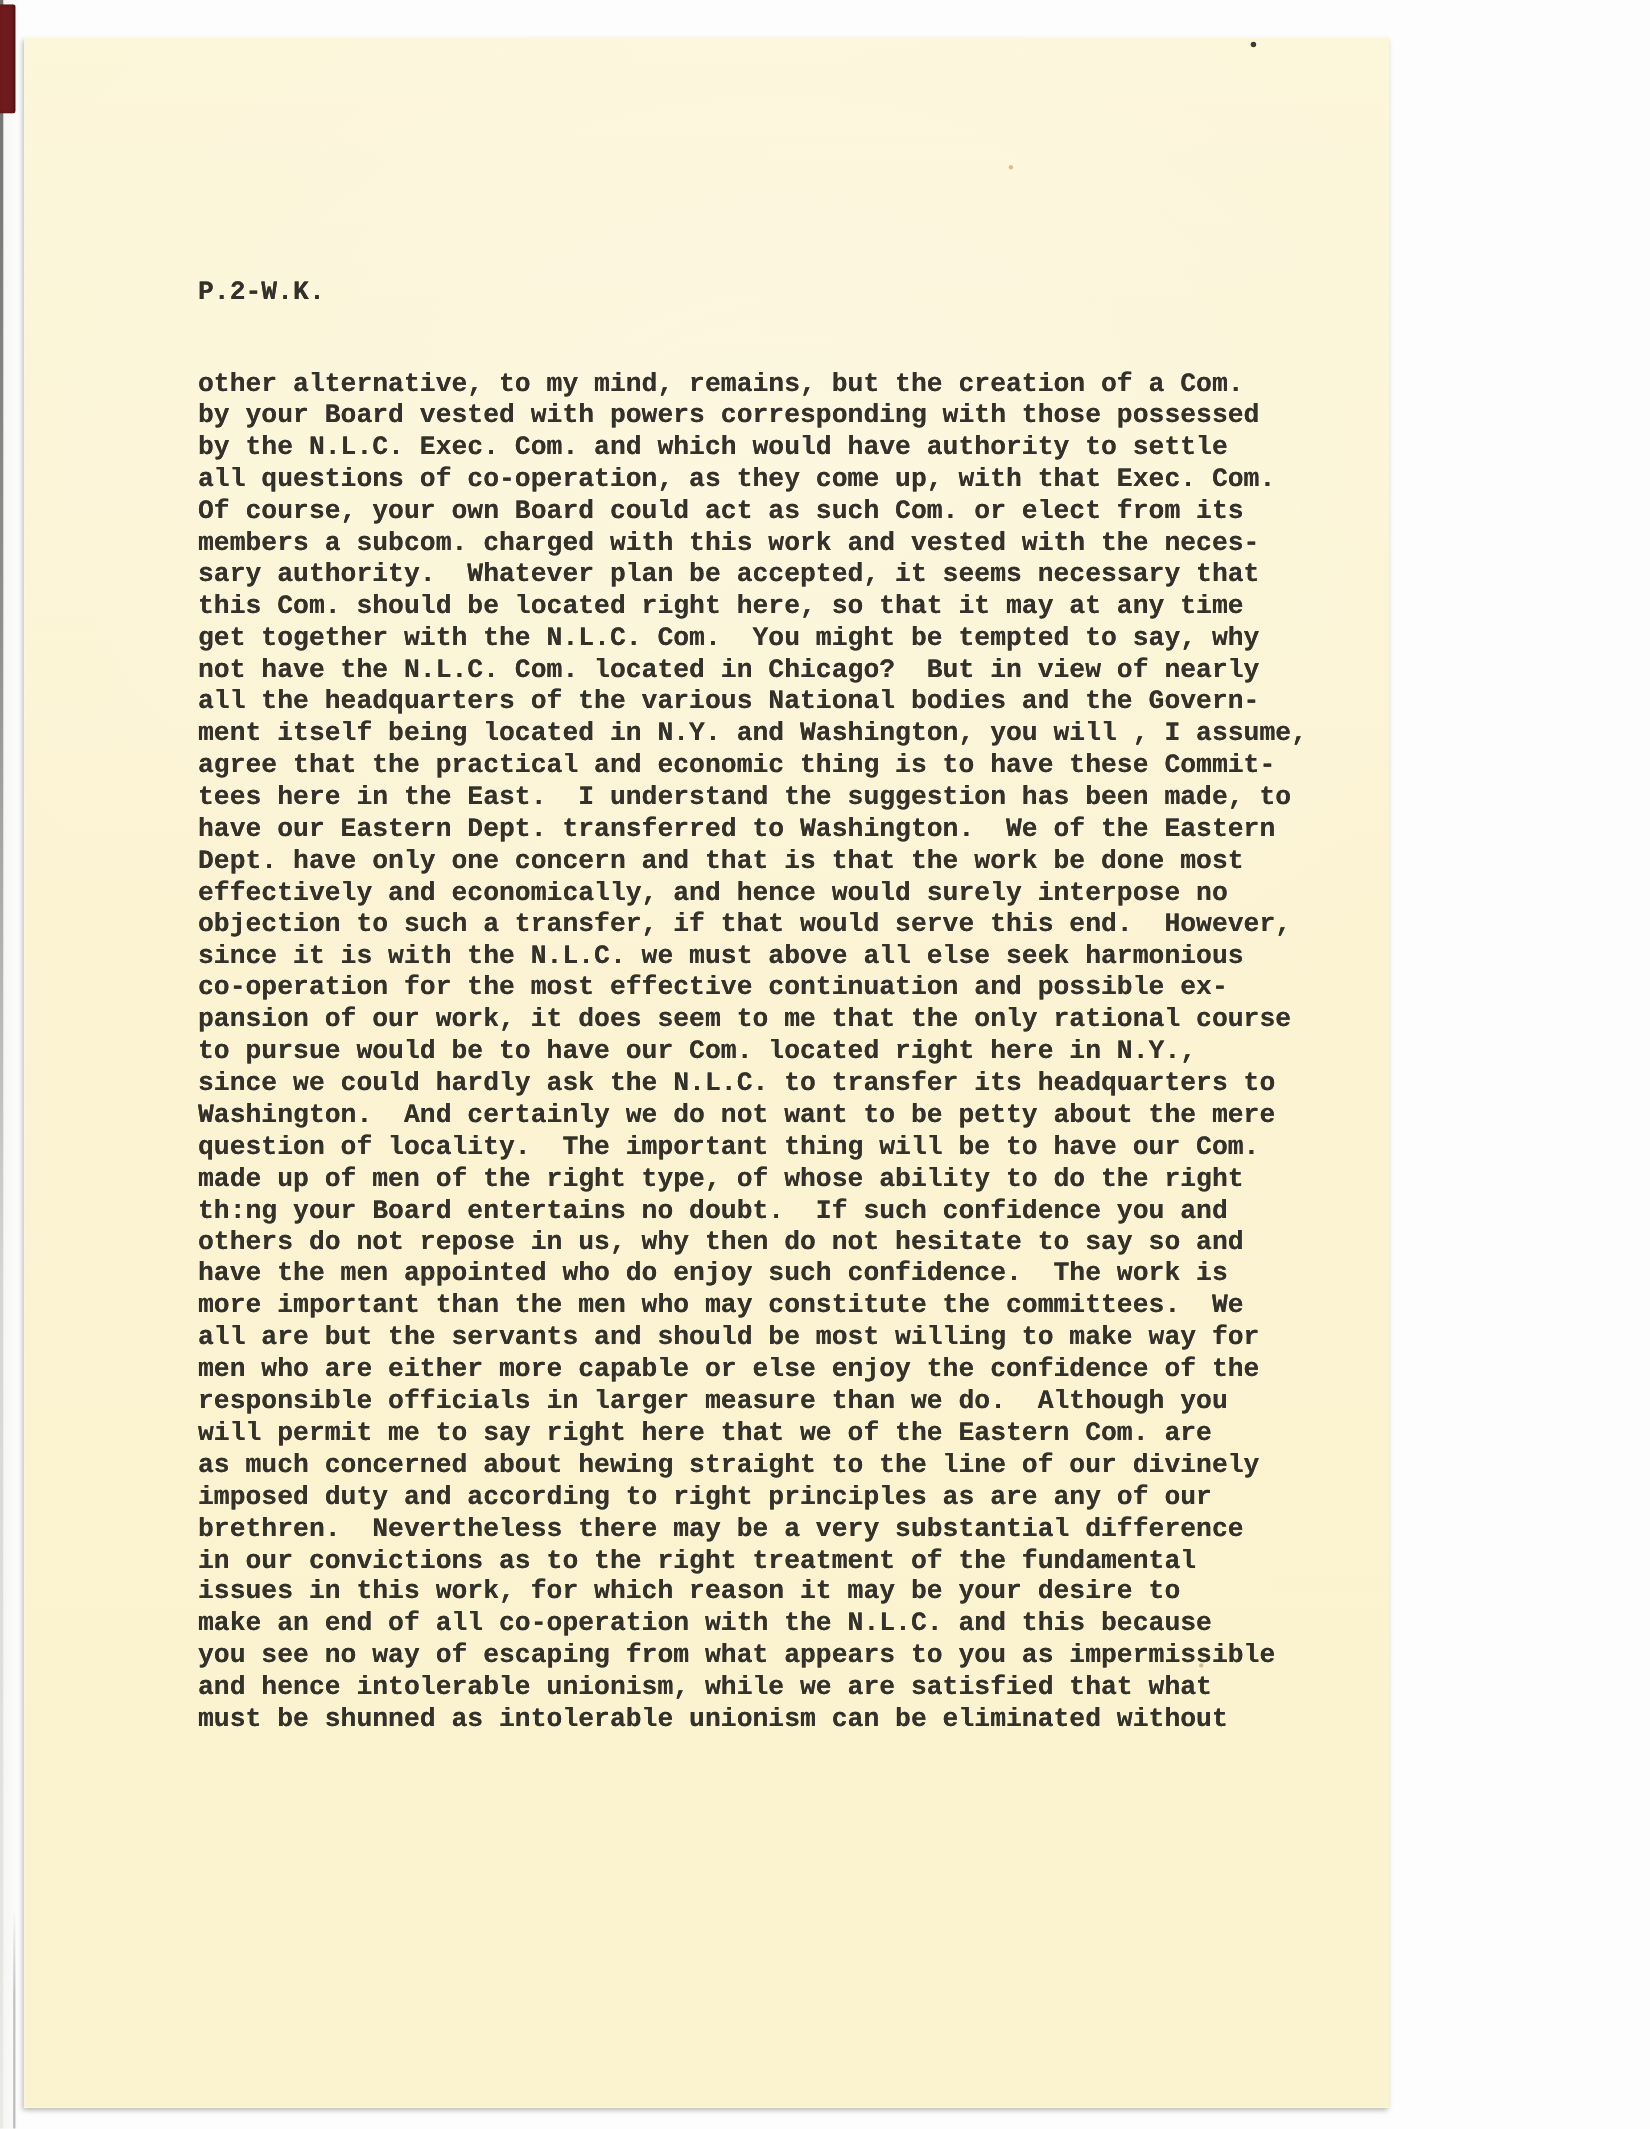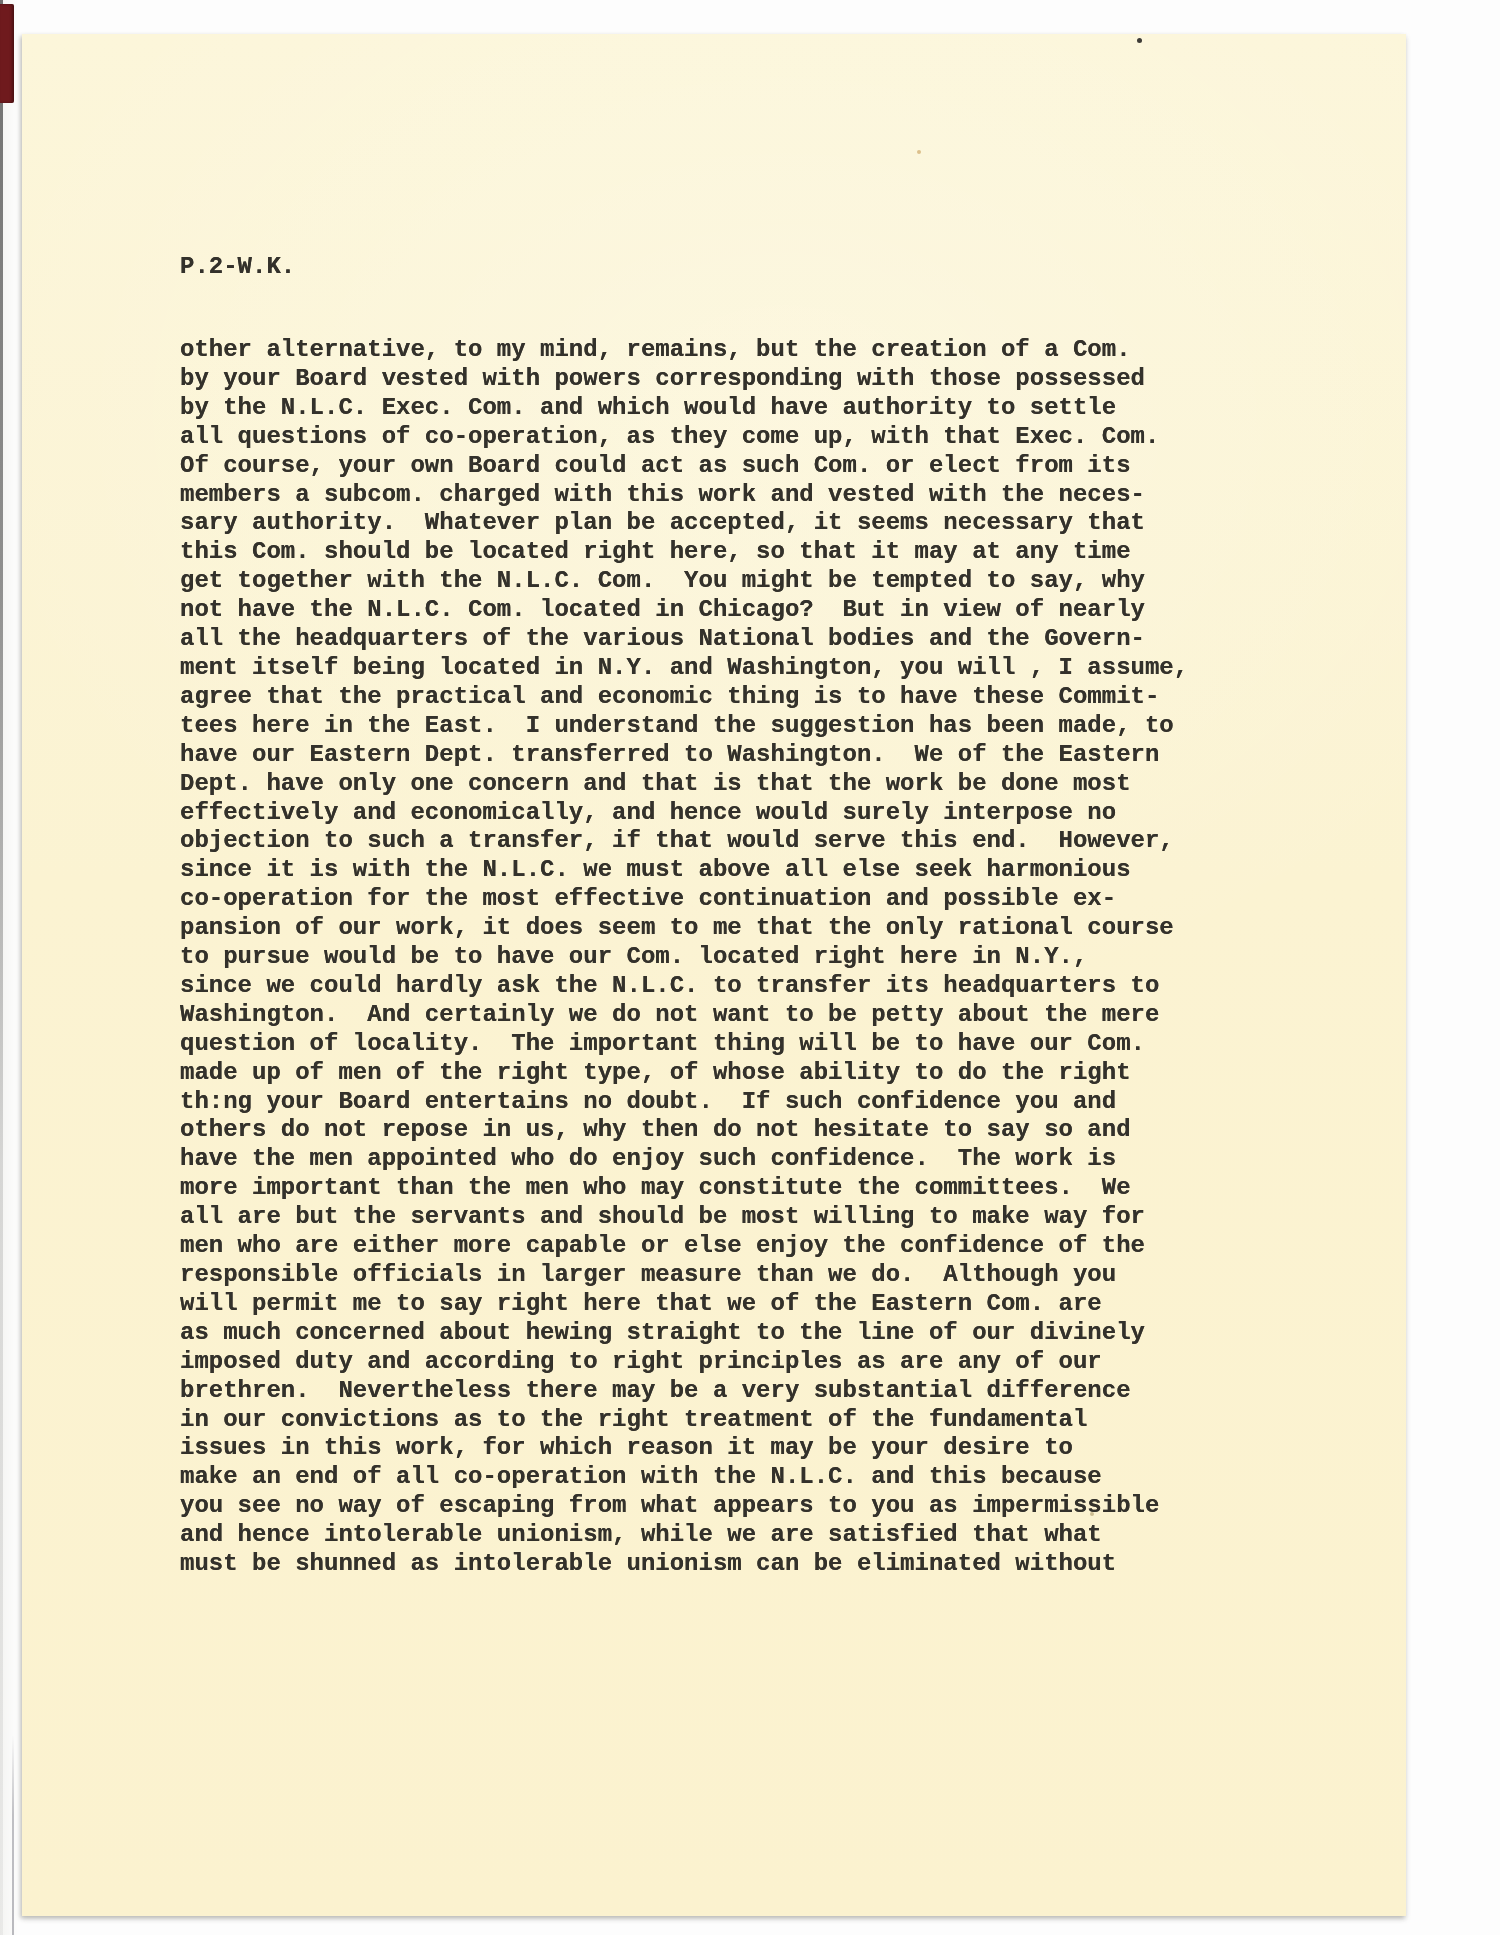--- a/index.html
+++ b/index.html
@@ -20,21 +20,21 @@
     position:absolute;left:0;top:4px;width:14px;height:99px;
     background:#6f1a1d;border-radius:0 2px 2px 0;
     box-shadow:inset -2px 0 3px rgba(0,0,0,.35);
   }
   
   .lower-line{
     position:absolute;left:12px;top:1735px;width:2px;height:200px;
     background:linear-gradient(180deg,rgba(140,140,140,.0),rgba(120,120,130,.45) 40%,rgba(120,120,130,.5));
   }
   .paper{
-    position:absolute;left:22px;top:34px;width:1384px;height:1882px;
+    position:absolute;left:22px;top:34px;width:1241px;height:1882px;
     background:
       radial-gradient(ellipse 1200px 900px at 55% 20%, rgba(255,255,255,.20), rgba(255,255,255,0) 70%),
       linear-gradient(180deg,#fcf6da 0%,#fbf3d2 45%,#fbf2cf 100%);
     box-shadow:-2px 2px 4px rgba(90,90,80,.25), 0 3px 5px rgba(90,90,80,.22);
   }
   .content{position:absolute;left:158px;top:218px;}
   .page-header{
     font-size:24px;line-height:29px;font-weight:700;color:#33312b;
     white-space:pre;
     text-shadow:0 0 .6px rgba(40,38,30,.8);

